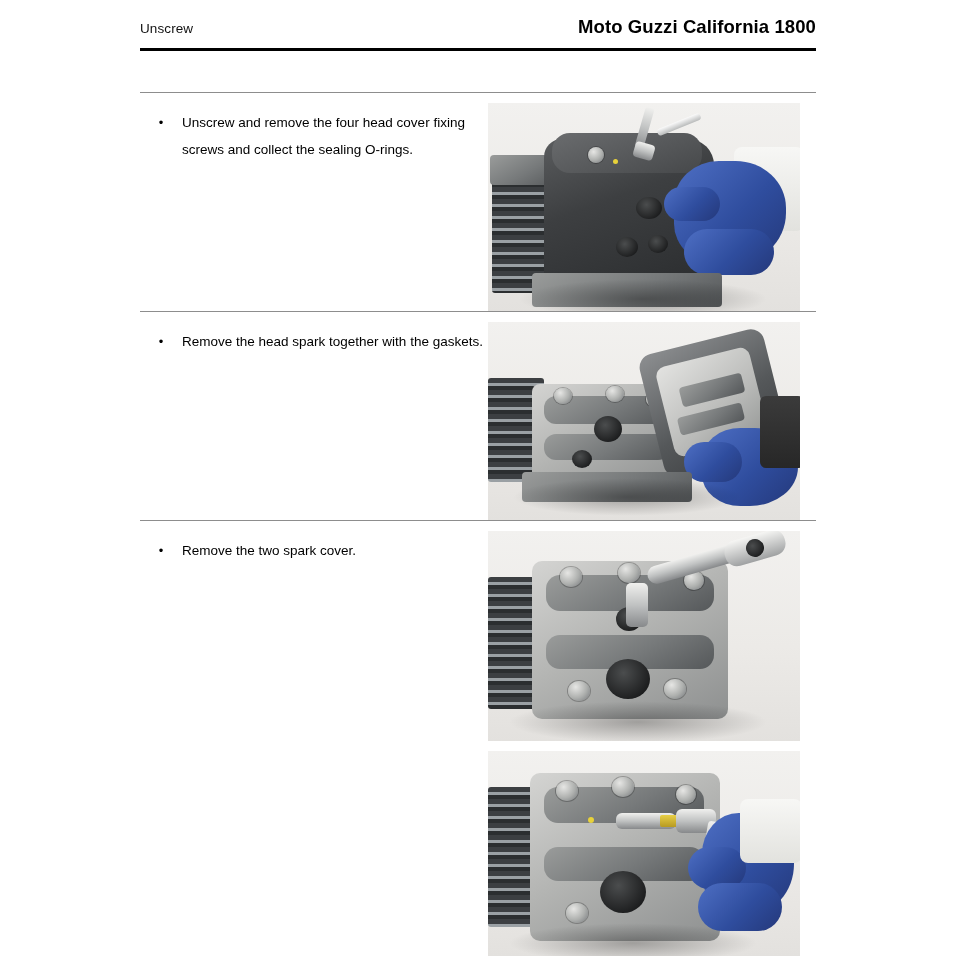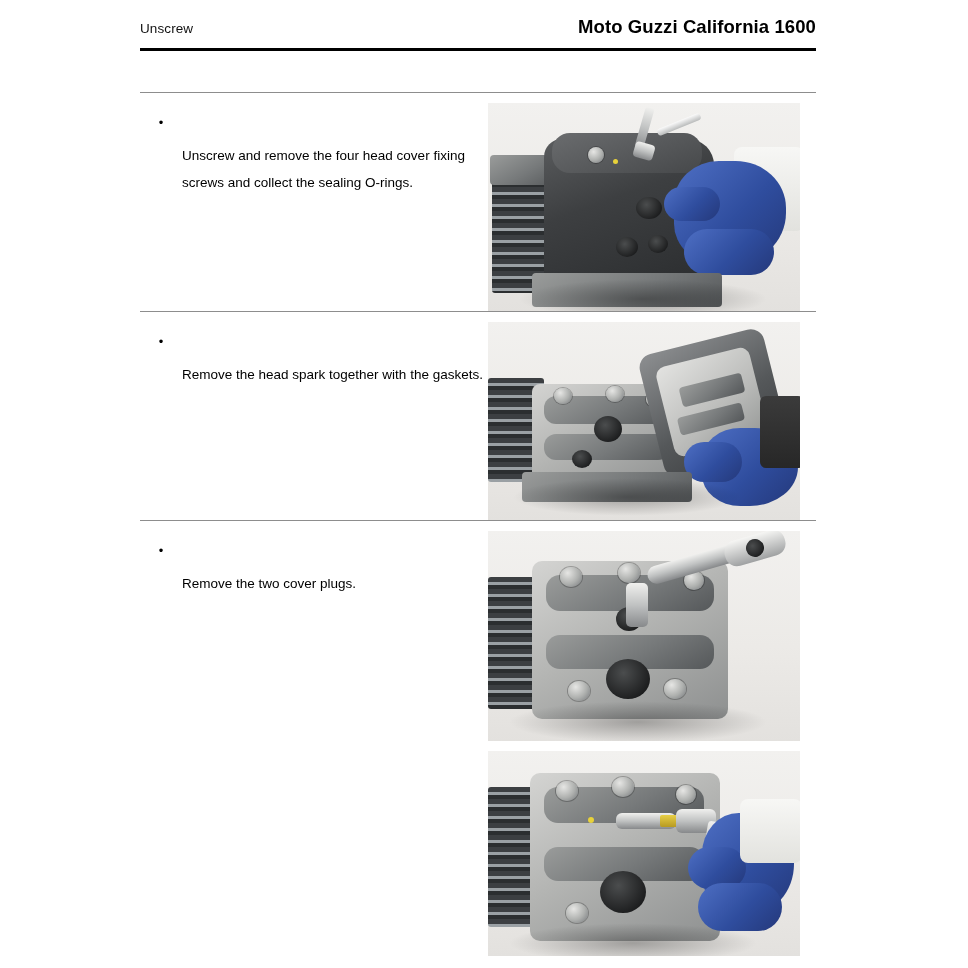--- a/index.html
+++ b/index.html
@@ -79,21 +79,20 @@
     flex: 0 0 42px;
     text-align: center;
     font-size: 13px;
     line-height: 27px;
     color: #000;
   }
   .step-text {
     font-size: 13.5px;
     line-height: 27px;
     color: #000;
-    margin-top: 33px;
   }
   .figure-col {
     flex: 1 1 auto;
     display: flex;
     flex-direction: column;
     align-items: flex-start;
   }
   .figure {
     width: 312px;
     position: relative;
@@ -184,21 +183,21 @@
     background: #e8d23a;
   }
 </style>
 </head>
 <body>
 
 <div class="page">
 
   <div class="header">
     <div class="header-left">Unscrew</div>
-    <div class="header-right">Moto Guzzi California 1600</div>
+    <div class="header-right">Moto Guzzi California 1800</div>
   </div>
   <div class="header-rule"></div>
 
   <div class="content">
 
     <div class="step step-1">
       <div class="step-text-col">
         <div class="bullet">•</div>
         <div class="step-text">Unscrew and remove the four head cover fixing screws and collect the sealing O-rings.</div>
       </div>
@@ -269,21 +268,21 @@
             <div class="metal-dark" style="left:34px; top:150px; width:170px; height:30px; border-radius:4px;"></div>
             <div class="shadow-soft" style="left:24px; top:156px; width:230px; height:38px;"></div>
           </div>
         </div>
       </div>
     </div>
 
     <div class="step step-3">
       <div class="step-text-col">
         <div class="bullet">•</div>
-        <div class="step-text">Remove the two cover plugs.</div>
+        <div class="step-text">Remove the two spark cover.</div>
       </div>
       <div class="figure-col">
 
         <div class="figure">
           <div class="photo">
             <div class="bg-white"></div>
             <div class="fins" style="left:0px; top:46px; width:58px; height:132px;"></div>
             <div class="metal" style="left:44px; top:30px; width:196px; height:158px; border-radius:10px;"></div>
             <div class="metal-dark" style="left:58px; top:44px; width:168px; height:36px; border-radius:14px;"></div>
             <div class="metal-dark" style="left:58px; top:104px; width:168px; height:34px; border-radius:14px;"></div>

